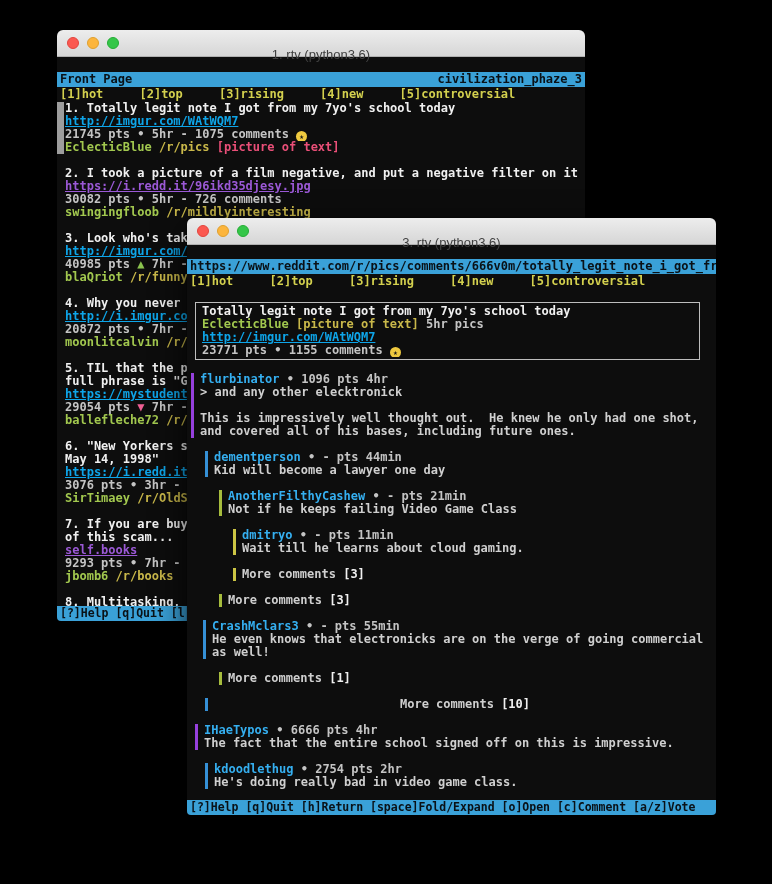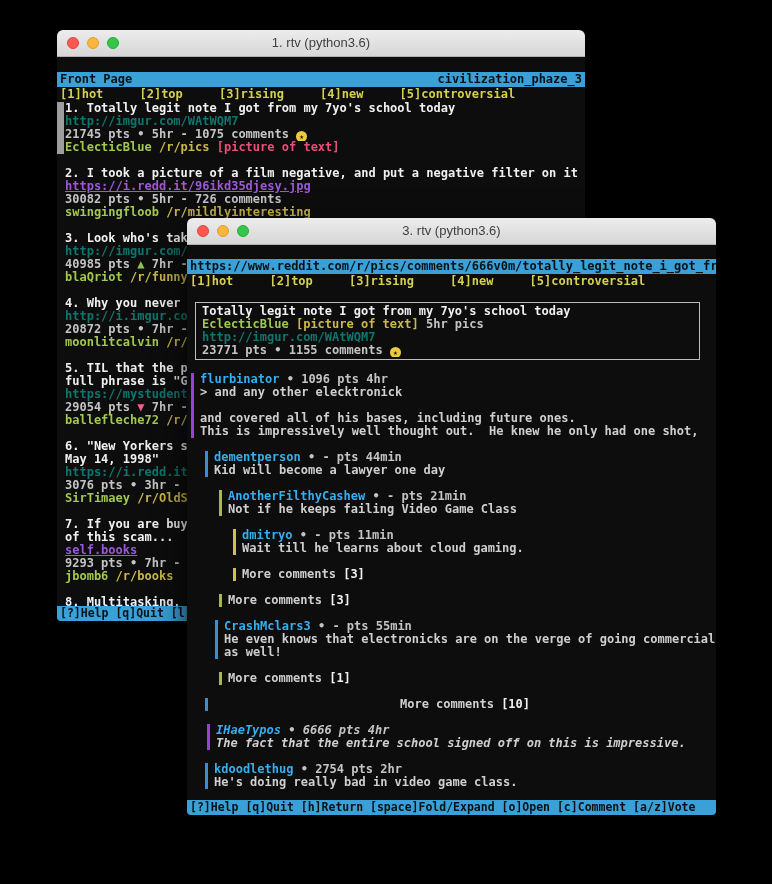--- a/index.html
+++ b/index.html
@@ -3,21 +3,21 @@
 <meta charset="utf-8">
 <style>
   html,body{margin:0;padding:0;}
   body{width:772px;height:884px;background:#000;position:relative;overflow:hidden;
        font-family:"DejaVu Sans Mono",monospace;}
   .window{position:absolute;border-radius:6px 6px 4px 4px;
           box-shadow:0 12px 34px rgba(0,0,0,.8),0 0 1px rgba(0,0,0,.9);}
   .titlebar{height:26px;background:linear-gradient(#ededed,#d6d6d6);
             border-radius:6px 6px 0 0;position:relative;
             border-bottom:1px solid #b0b0b0;}
-  .titlebar .wtitle{position:absolute;left:0;right:0;top:0;height:26px;line-height:26px;
+  .titlebar .wtitle{position:absolute;left:0;right:0;top:12px;height:26px;line-height:26px;
             text-align:center;font-family:"Liberation Sans",sans-serif;
             font-size:13px;color:#3f3f3f;}
   .lights{position:absolute;left:10px;top:7px;display:flex;gap:8px;}
   .light{width:12px;height:12px;border-radius:50%;display:inline-block;}
   .lr{background:#fb5850;border:1px solid #e2453e;box-sizing:border-box;}
   .ly{background:#fcb53d;border:1px solid #e0a02e;box-sizing:border-box;}
   .lg{background:#35c649;border:1px solid #24ad35;box-sizing:border-box;}
   .term{background:#0d0d0d;overflow:hidden;display:flex;flex-direction:column;
         font:700 12px/13px "DejaVu Sans Mono",monospace;border-radius:0 0 4px 4px;}
   .bluebar{background:#3aa1d8;color:#0a1116;white-space:pre;overflow:hidden;
@@ -27,21 +27,21 @@
   .statusbar{background:#3aa1d8;color:#0a1116;white-space:pre;overflow:hidden;
              padding:1px 3px;margin-top:auto;flex:0 0 auto;font-size:11.5px;}
   .row{white-space:pre;height:13px;overflow:hidden;}
   .spacer{height:13px;flex:0 0 auto;}
   .content{flex:1 1 auto;overflow:hidden;display:flex;flex-direction:column;}
   .post-item{position:relative;padding-left:8px;margin-bottom:13px;flex:0 0 auto;}
   .cursor{position:absolute;left:0;top:0;bottom:0;width:7px;background:#9d9d9d;}
   .seg-t{color:#f0f0f0;}
   .seg-m{color:#c4c4c4;}
   .seg-b{color:#cfcfcf;}
-  .seg-l{color:#0f766e;}
+  .seg-l{color:#0ea5e9;text-decoration:underline;}
   .seg-v{color:#9b59d6;text-decoration:underline;}
   .seg-u{color:#a2c84f;}
   .seg-sub{color:#c9b84a;}
   .seg-f{color:#ea4f78;}
   .seg-au{color:#8bc34f;}
   .seg-ad{color:#ef5f93;}
   .seg-cu{color:#35aff0;}
   .goldicon{display:inline-block;width:11px;height:11px;border-radius:50%;
             background:#efc93f;color:#1a1a1a;font-size:8px;line-height:11px;
             text-align:center;vertical-align:-1px;}
@@ -149,53 +149,53 @@
           <div class="row"><span class="seg-t">Totally legit note I got from my 7yo's school today</span></div>
           <div class="row"><span class="seg-u">EclecticBlue</span><span class="seg-sub"> [picture of text]</span><span class="seg-m"> 5hr pics</span></div>
           <div class="row"><span class="seg-l">http://imgur.com/WAtWQM7</span></div>
           <div class="row"><span class="seg-m">23771 pts • 1155 comments </span><span class="goldicon">★</span></div>
         </div>
       <div style="display:flex;flex-direction:column;">
           <div class="comment-block bar1" style="margin-left: 0px;">
             <div class="row"><span class="seg-cu">flurbinator</span><span class="seg-m"> • 1096 pts 4hr</span></div>
             <div class="row"><span class="seg-b">&gt; and any other elecktronick</span></div>
             <div class="row"></div>
+            <div class="row"><span class="seg-b">This is impressively well thought out.  He knew he only had one shot,</span></div>
             <div class="row"><span class="seg-b">and covered all of his bases, including future ones.</span></div>
-            <div class="row"><span class="seg-b">This is impressively well thought out.  He knew he only had one shot,</span></div>
           </div>
           <div class="comment-block bar2" style="margin-left: 14px;">
             <div class="row"><span class="seg-cu">dementperson</span><span class="seg-m"> • - pts 44min</span></div>
             <div class="row"><span class="seg-b">Kid will become a lawyer one day</span></div>
           </div>
           <div class="comment-block bar3" style="margin-left: 28px;">
             <div class="row"><span class="seg-cu">AnotherFilthyCashew</span><span class="seg-m"> • - pts 21min</span></div>
             <div class="row"><span class="seg-b">Not if he keeps failing Video Game Class</span></div>
           </div>
           <div class="comment-block bar4" style="margin-left: 42px;">
             <div class="row"><span class="seg-cu">dmitryo</span><span class="seg-m"> • - pts 11min</span></div>
             <div class="row"><span class="seg-b">Wait till he learns about cloud gaming.</span></div>
           </div>
           <div class="comment-block bar4" style="margin-left: 42px;">
             <div class="row"><span class="seg-b">More comments </span><span class="seg-t">[3]</span></div>
           </div>
           <div class="comment-block bar3" style="margin-left: 28px;">
             <div class="row"><span class="seg-b">More comments </span><span class="seg-t">[3]</span></div>
           </div>
-          <div class="comment-block bar2" style="margin-left: 24px;">
+          <div class="comment-block bar2" style="margin-left: 12px;">
             <div class="row"><span class="seg-cu">CrashMclars3</span><span class="seg-m"> • - pts 55min</span></div>
             <div class="row"><span class="seg-b">He even knows that electronicks are on the verge of going commercial</span></div>
             <div class="row"><span class="seg-b">as well!</span></div>
           </div>
           <div class="comment-block bar3" style="margin-left: 28px;">
             <div class="row"><span class="seg-b">More comments </span><span class="seg-t">[1]</span></div>
           </div>
           <div class="comment-block bar2" style="margin-left: 14px; text-align: center;">
             <div class="row"><span class="seg-b">More comments </span><span class="seg-t">[10]</span></div>
           </div>
-          <div class="comment-block bar1" style="margin-left: 16px; font-style: italic;">
+          <div class="comment-block bar1" style="margin-left: 4px;">
             <div class="row"><span class="seg-cu">IHaeTypos</span><span class="seg-m"> • 6666 pts 4hr</span></div>
             <div class="row"><span class="seg-b">The fact that the entire school signed off on this is impressive.</span></div>
           </div>
           <div class="comment-block bar2" style="margin-left: 14px;">
             <div class="row"><span class="seg-cu">kdoodlethug</span><span class="seg-m"> • 2754 pts 2hr</span></div>
             <div class="row"><span class="seg-b">He's doing really bad in video game class.</span></div>
           </div>
         </div>
     </div>
     <div class="statusbar">[?]Help [q]Quit [h]Return [space]Fold/Expand [o]Open [c]Comment [a/z]Vote</div>

